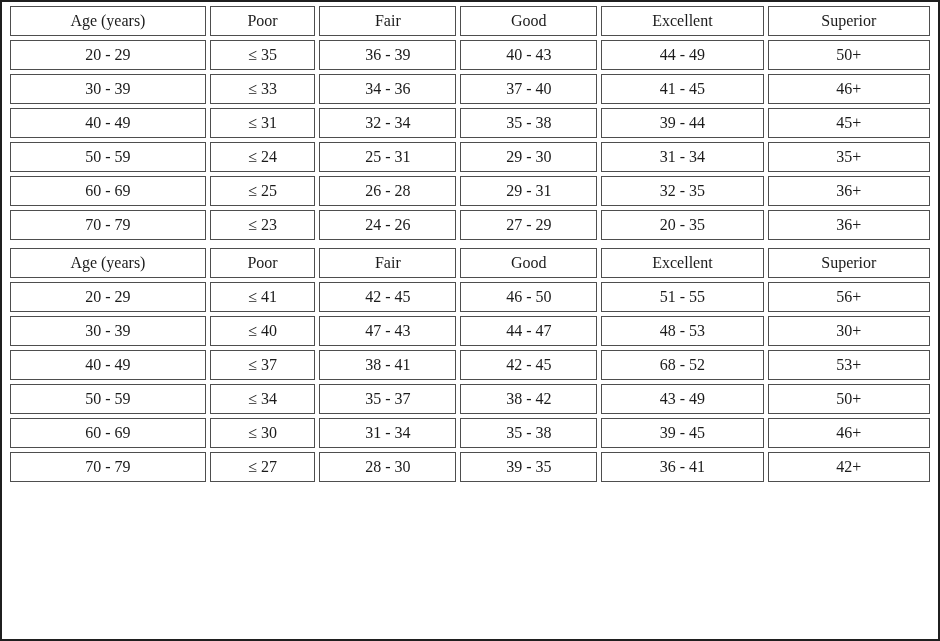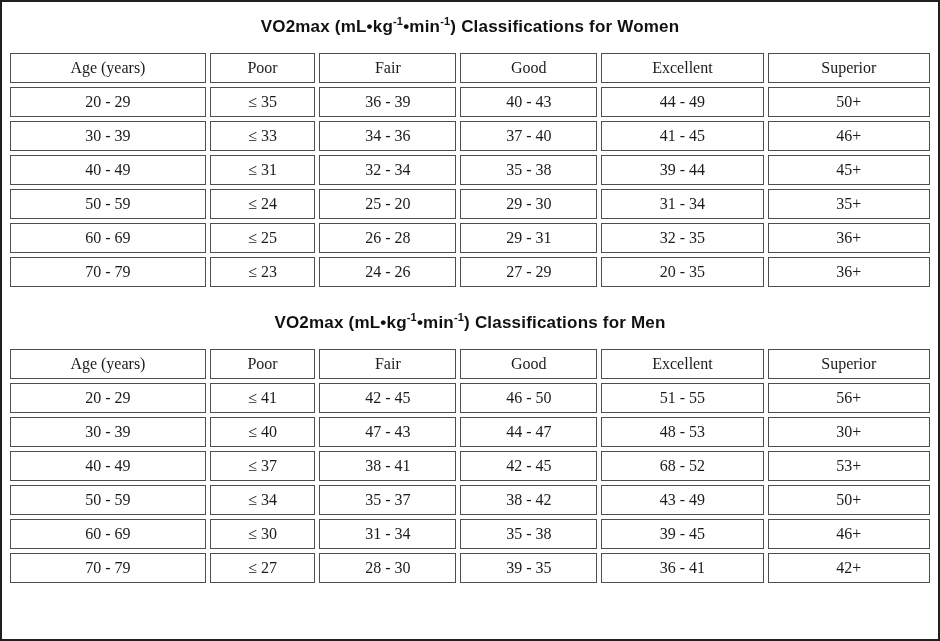--- a/index.html
+++ b/index.html
@@ -52,21 +52,20 @@
     overflow: hidden;
     white-space: nowrap;
   }
 </style>
 </head>
 <body>
 
 <div class="page">
 
   <section class="section-women">
-    <div class="tbl-title"><span>VO2max (mL•kg</span><sup>-1</sup><span>•min</span><sup>-1</sup><span>) Classifications for Women</span></div>
 
     <table class="data">
       <colgroup>
         <col style="width:193px">
           <col style="width:104px">
           <col style="width:135px">
           <col style="width:135px">
           <col style="width:160px">
           <col style="width:160px">
       </colgroup>
@@ -101,21 +100,21 @@
           <td>40 - 49</td>
           <td>≤ 31</td>
           <td>32 - 34</td>
           <td>35 - 38</td>
           <td>39 - 44</td>
           <td>45+</td>
         </tr>
         <tr>
           <td>50 - 59</td>
           <td>≤ 24</td>
-          <td>25 - 20</td>
+          <td>25 - 31</td>
           <td>29 - 30</td>
           <td>31 - 34</td>
           <td>35+</td>
         </tr>
         <tr>
           <td>60 - 69</td>
           <td>≤ 25</td>
           <td>26 - 28</td>
           <td>29 - 31</td>
           <td>32 - 35</td>
@@ -127,21 +126,20 @@
           <td>24 - 26</td>
           <td>27 - 29</td>
           <td>20 - 35</td>
           <td>36+</td>
         </tr>
       </tbody>
     </table>
   </section>
 
   <section class="section-men">
-    <div class="tbl-title"><span>VO2max (mL•kg</span><sup>-1</sup><span>•min</span><sup>-1</sup><span>) Classifications for Men</span></div>
 
     <table class="data">
       <colgroup>
         <col style="width:193px">
           <col style="width:104px">
           <col style="width:135px">
           <col style="width:135px">
           <col style="width:160px">
           <col style="width:160px">
       </colgroup>

